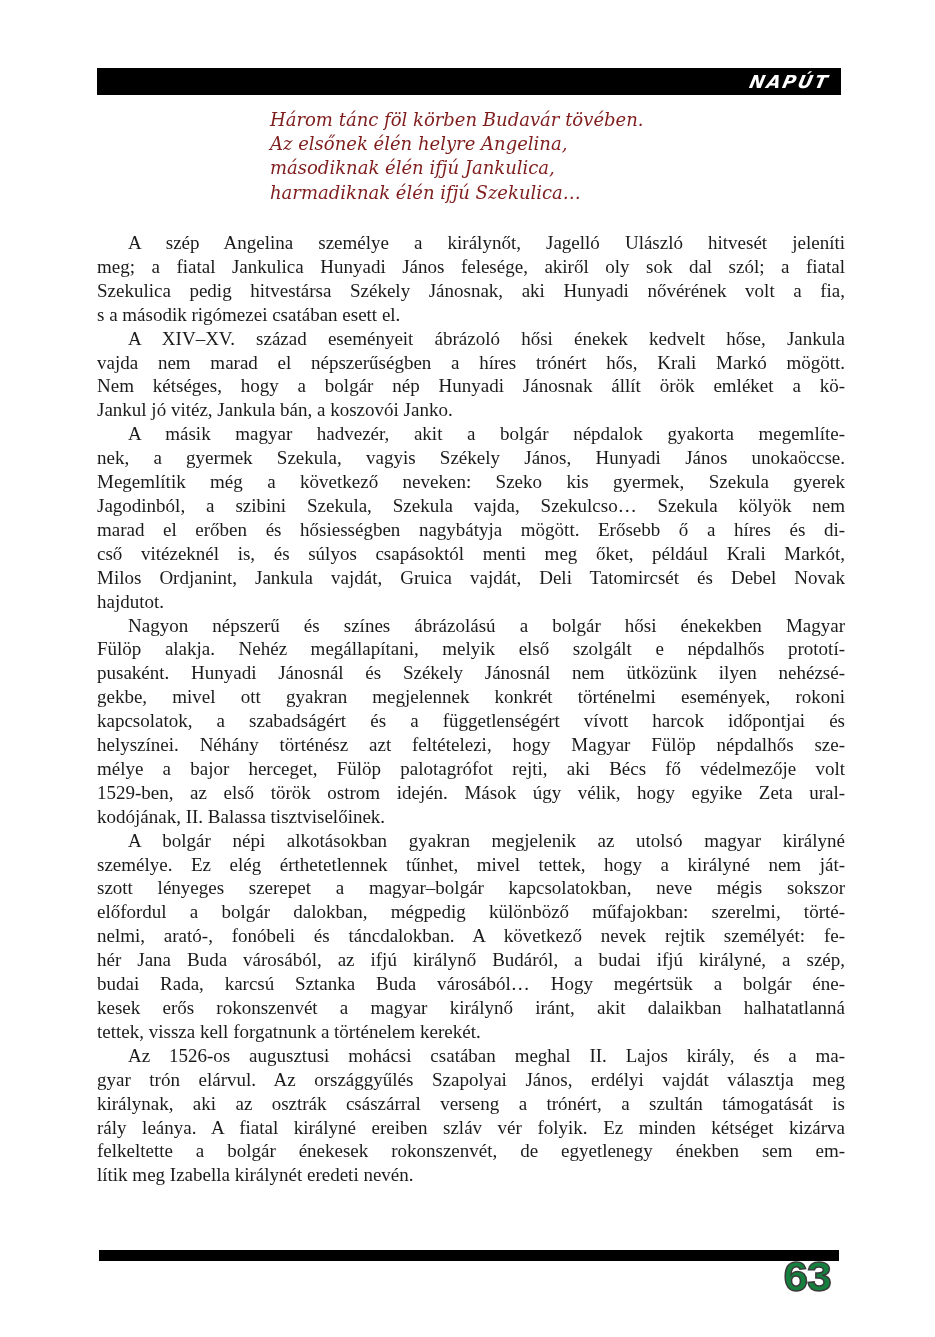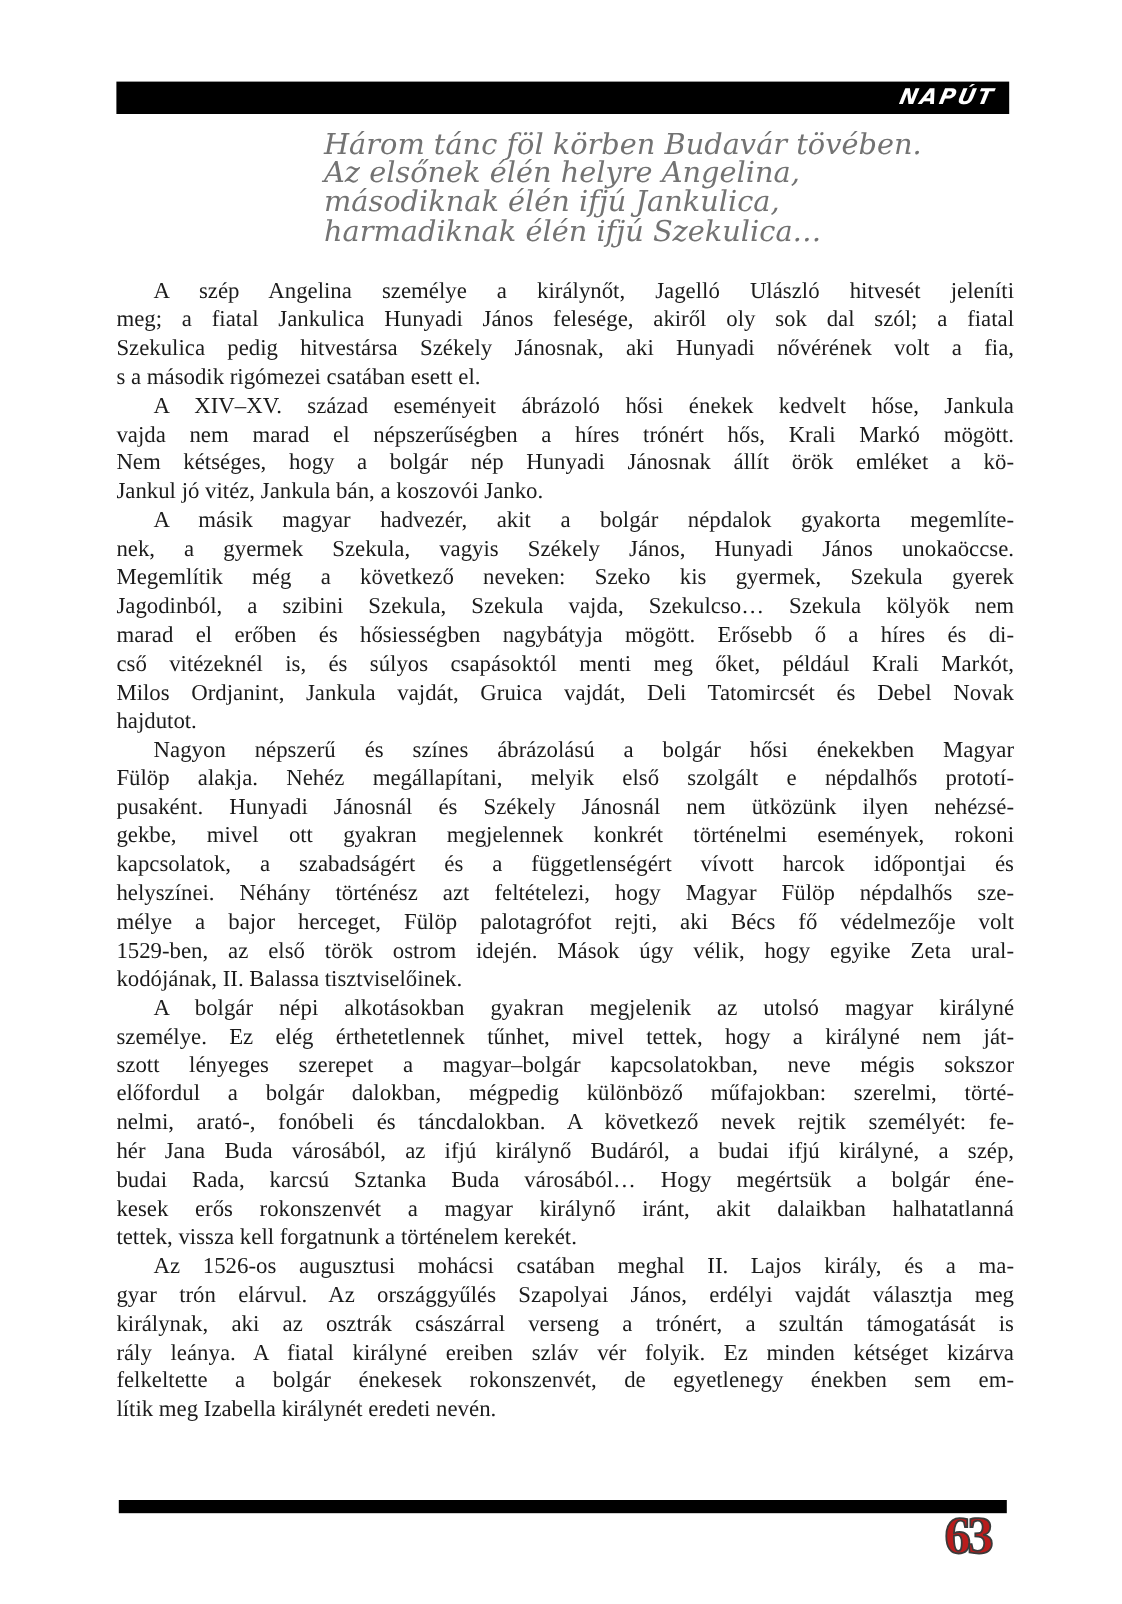--- a/index.html
+++ b/index.html
@@ -38,23 +38,23 @@
     transform: skewX(-12deg);
     white-space: nowrap;
   }
   .poem {
     position: absolute;
     left: 270px;
     top: 108px;
     width: 560px;
     font-family: "DejaVu Serif", serif;
     font-style: italic;
-    font-size: 24px;
+    font-size: 18px;
     line-height: 24.2px;
-    color: #737373;
+    color: #7f1d1d;
   }
   .poem .tline {
     display: block;
     text-align: left;
   }
   .content {
     position: absolute;
     left: 97px;
     top: 231px;
     width: 748px;
@@ -84,25 +84,25 @@
     width: 740px;
     height: 11px;
     background: #000000;
   }
   .pagenum {
     position: absolute;
     left: 768px;
     top: 1254px;
     width: 76px;
     text-align: center;
-    font-family: Liberation Serif, serif;
+    font-family: Liberation Mono, monospace;
     font-weight: bold;
     font-size: 44px;
     letter-spacing: -3px;
-    color: #b91c1c;
+    color: #15803d;
     -webkit-text-stroke: 1.5px #3a3a3a;
     text-stroke: 1.5px #3a3a3a;
   }
 </style>
 </head>
 <body>
 
 <div class="page">
 
   <div class="header-bar">

